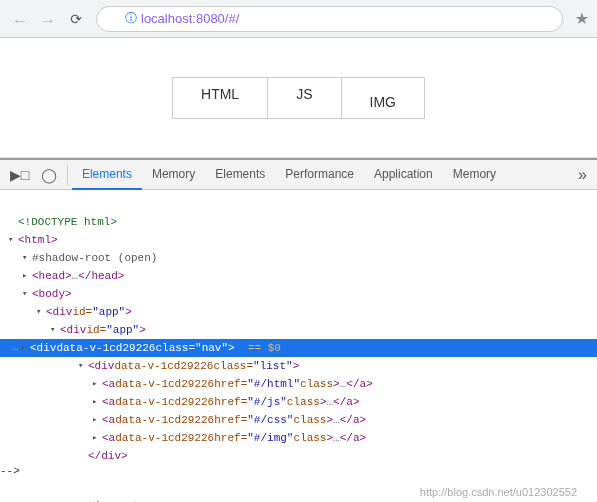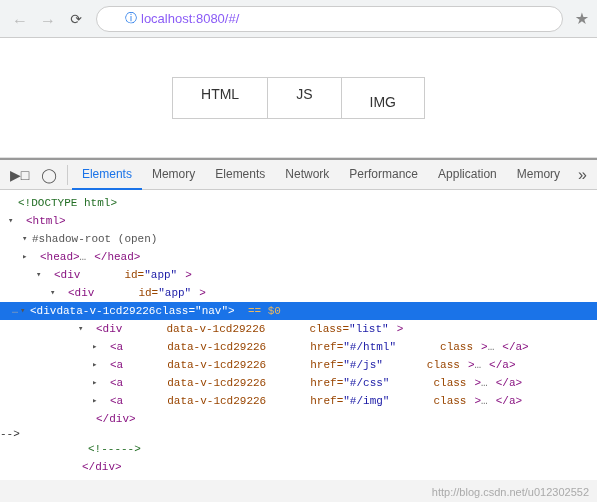--- a/index.html
+++ b/index.html
@@ -172,41 +172,41 @@
     .dom-line {
       display: flex;
       align-items: center;
       padding: 1px 0;
       padding-left: 8px;
       line-height: 16px;
       white-space: nowrap;
       cursor: default;
     }
     .dom-line.selected { background: #1a73e8; color: #fff; }
-    .tag { color: #881280; margin-left: 8px; }
-    .attr-name { color: #994500; margin-left: 44px; }
+    .tag { color: #881280; }
+    .attr-name { color: #994500; }
     .attr-value { color: #1a1aa6; }
-    .comment { color: #236e25; }
+    .comment { color: #236e25; margin-top: 19px; }
     .pseudo { color: #881280; }
     .indent { display: inline-block; }
     .triangle {
       display: inline-block;
       width: 10px;
       font-size: 9px;
       color: #555;
       cursor: pointer;
     }
     .triangle.open::before { content: '▾'; }
     .triangle.closed::before { content: '▸'; }
     .triangle.empty::before { content: ' '; }
     .dom-ellipsis { color: #777; }
     .watermark {
       position: absolute;
       bottom: 4px;
-      right: 8px;
+      right: 20px;
       font-size: 11px;
       color: #aaa;
     }
     .dom-container { position: relative; flex: 1; overflow: auto; }
   </style>
 </head>
 <body>
 
 <div class="browser-chrome">
   <div class="nav-buttons">
@@ -232,21 +232,20 @@
 </div>
 
 <div class="devtools">
   <div class="devtools-toolbar">
     <button class="devtools-icon-btn">▶□</button>
     <button class="devtools-icon-btn">◯</button>
     <div class="devtools-sep"></div>
     <div class="devtools-tab active">Elements</div>
     <div class="devtools-tab">Memory</div>
     <div class="devtools-tab">Elements</div>
-    <div class="devtools-tab">Network</div>
     <div class="devtools-tab">Performance</div>
     <div class="devtools-tab">Application</div>
     <div class="devtools-tab">Memory</div>
     <div class="devtools-more">»</div>
   </div>
 
   <div class="dom-container">
     <div class="dom-tree">
 
       
@@ -273,20 +272,25 @@
       
       <div class="dom-line">
         <span class="indent" style="width:14px"></span>
         <span class="triangle closed"></span>
         <span class="tag">&lt;head&gt;</span>
           <span class="dom-ellipsis">…</span>
           <span class="tag">&lt;/head&gt;</span>
       </div>
 
       
+      <div class="dom-line">
+        <span class="indent" style="width:14px"></span>
+        <span class="triangle open"></span>
+        <span class="tag">&lt;body&gt;</span>
+      </div>
 
       
       <div class="dom-line">
         <span class="indent" style="width:28px"></span>
         <span class="triangle open"></span>
         <span class="tag">&lt;div </span>
           <span class="attr-name">id=</span>
           <span class="attr-value">"app"</span>
           <span class="tag">&gt;</span>
       </div>

